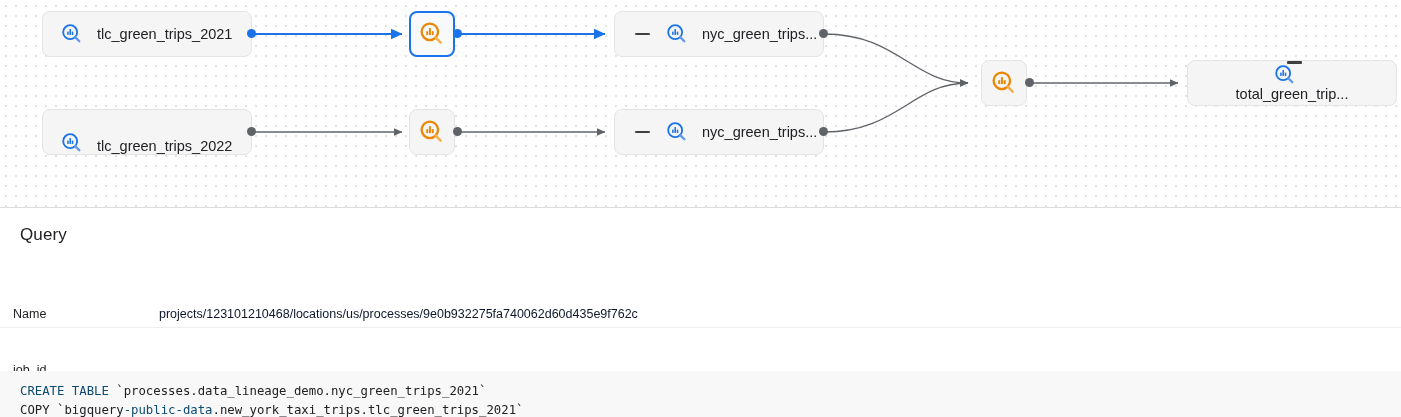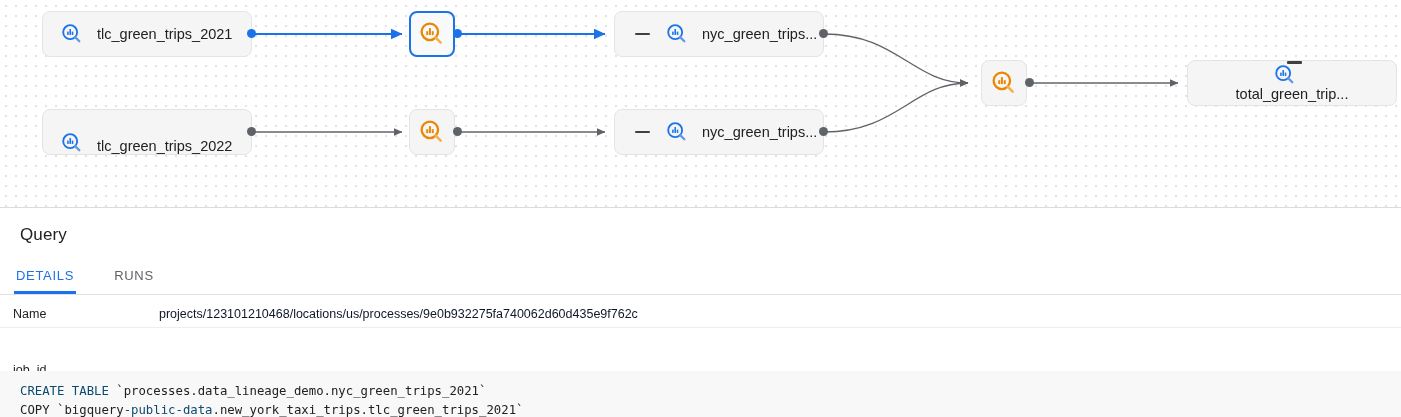--- a/index.html
+++ b/index.html
@@ -259,28 +259,20 @@
     </div>
   </div>
 
   <div id="divider"></div>
   <div id="drag-handle"></div>
 
   <div id="panel">
 
     <div id="panel-title">Query</div>
 
-    <div id="tabs">
-      <div class="tab active" id="tab-details">
-        <span>DETAILS</span>
-      </div>
-      <div class="tab" id="tab-runs">
-        <span>RUNS</span>
-      </div>
-    </div>
 
     <div class="prow" id="row-name">
       <span class="pkey">Name</span>
       <span class="pval">projects/123101210468/locations/us/processes/9e0b932275fa740062d60d435e9f762c</span>
     </div>
 
     <div class="prow" id="row-jobid">
       <span class="pkey">job_id</span>
     </div>
 

